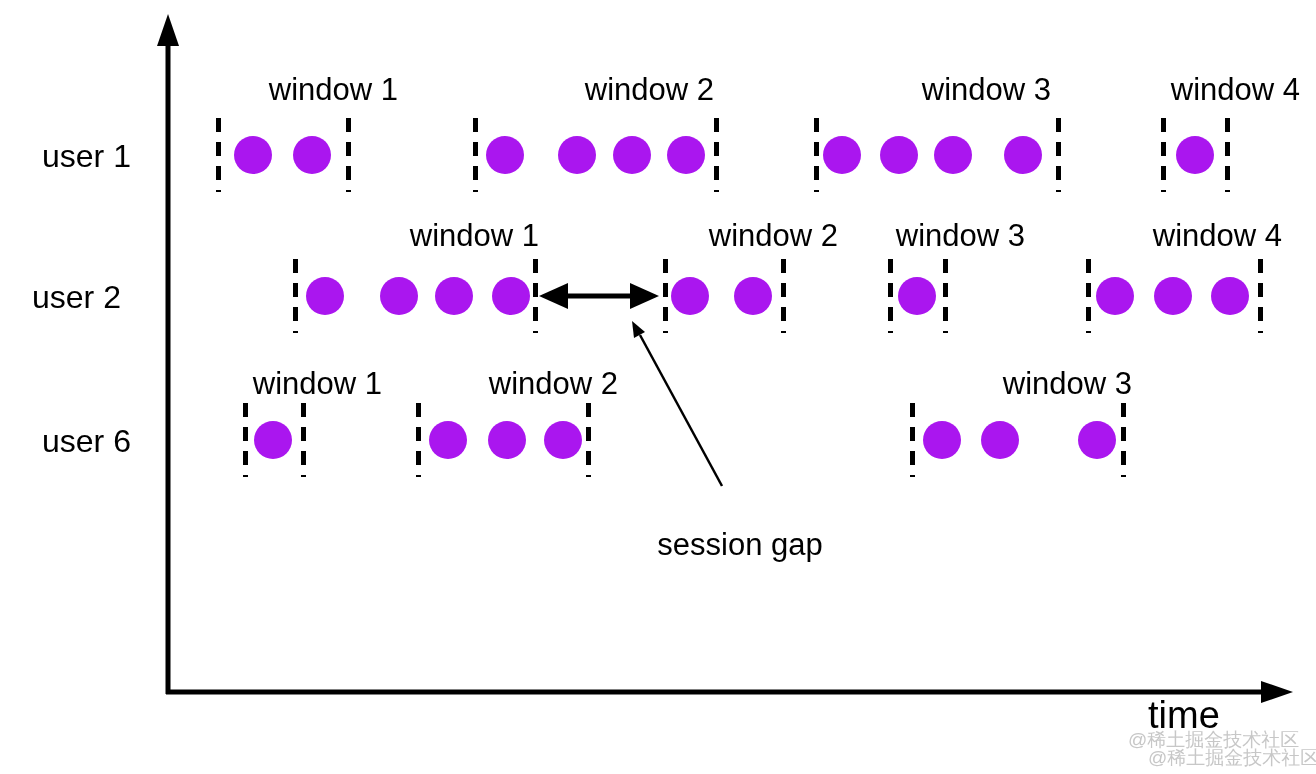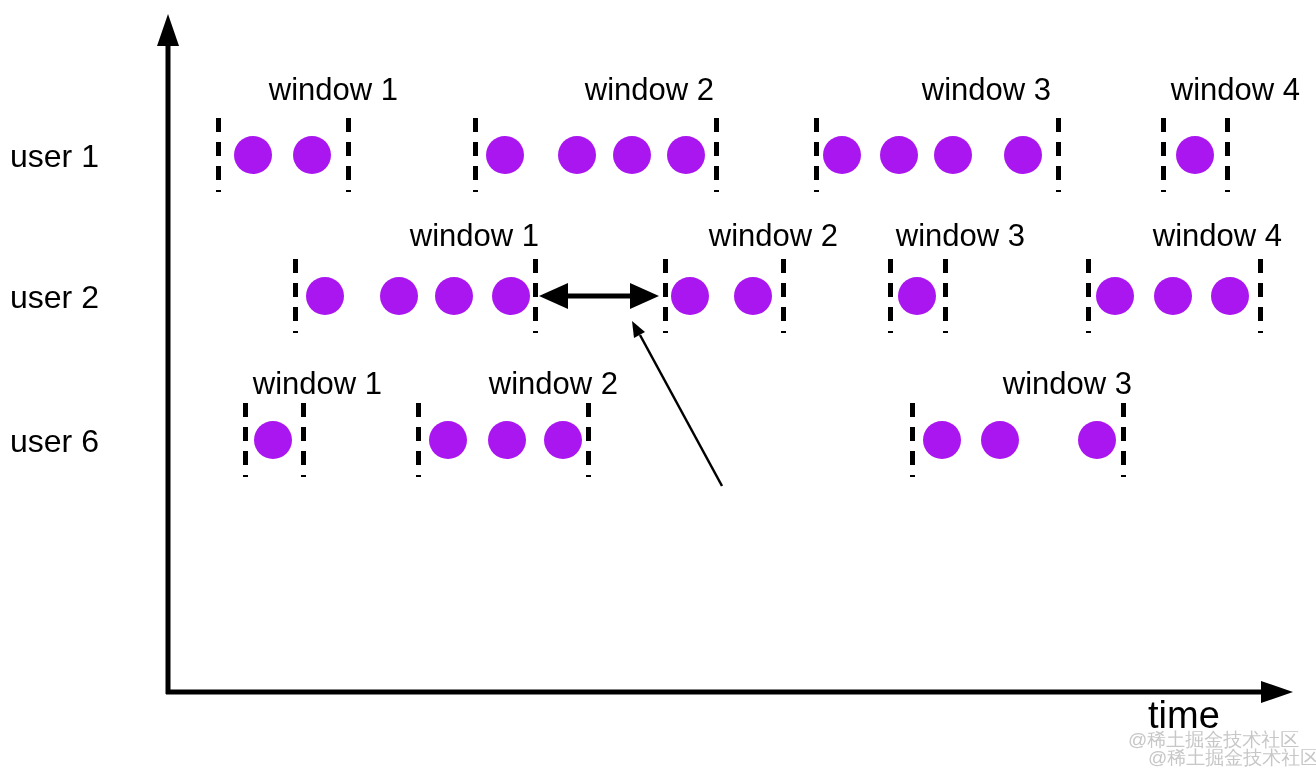--- a/index.html
+++ b/index.html
@@ -1,21 +1,21 @@
 <!DOCTYPE html>
 <html><head>
 <meta charset="utf-8">
 <style>
   html,body{margin:0;padding:0;background:#ffffff;}
   #stage{
     position:relative;width:1316px;height:774px;background:#ffffff;
     overflow:hidden;font-family:"Liberation Sans",sans-serif;color:#000;
   }
   #arrow-layer{position:absolute;left:0;top:0;width:1316px;height:774px;}
-  .user-label{position:absolute;font-size:32px;line-height:1;white-space:nowrap;}
+  .user-label{position:absolute;font-size:32px;line-height:1;white-space:nowrap;margin-left:32px;}
   .window-label{position:absolute;font-size:31px;line-height:1;text-align:right;width:220px;white-space:nowrap;}
   .dash{
     position:absolute;width:5px;height:74px;
     background-image:repeating-linear-gradient(to bottom,#000 0 14px,transparent 14px 24px);
   }
   .dot{position:absolute;width:38px;height:38px;border-radius:50%;}
   .session-gap-label{position:absolute;font-size:31px;line-height:1;text-align:center;white-space:nowrap;}
   .time-label{position:absolute;font-size:38px;line-height:1;white-space:nowrap;z-index:3;}
   .watermark{position:absolute;color:#c7c7c7;font-size:19px;line-height:1;white-space:nowrap;z-index:2;}
 </style>
@@ -58,21 +58,21 @@
       <div class="dash" style="left: 814px; top: 118px;"></div>
       <div class="dash" style="left: 1056px; top: 118px;"></div>
       <div class="dot" style="left: 823px; top: 136px; background: rgb(170, 22, 239);"></div>
       <div class="dot" style="left: 880px; top: 136px; background: rgb(170, 22, 239);"></div>
       <div class="dot" style="left: 934px; top: 136px; background: rgb(170, 22, 239);"></div>
       <div class="dot" style="left: 1004px; top: 136px; background: rgb(170, 22, 239);"></div>
       <div class="window-label" style="left: 1080px; top: 74px;">window 4</div>
       <div class="dash" style="left: 1161px; top: 118px;"></div>
       <div class="dash" style="left: 1225px; top: 118px;"></div>
       <div class="dot" style="left: 1176px; top: 136px; background: rgb(170, 22, 239);"></div>
-      <div class="user-label" style="left: 10px; top: 281px; text-align: right;">user 2</div>
+      <div class="user-label" style="left: 0; top: 281px; text-align: right;">user 2</div>
       <div class="window-label" style="left: 319px; top: 220px;">window 1</div>
       <div class="dash" style="left: 293px; top: 259px;"></div>
       <div class="dash" style="left: 533px; top: 259px;"></div>
       <div class="dot" style="left: 306px; top: 277px; background: rgb(170, 22, 239);"></div>
       <div class="dot" style="left: 380px; top: 277px; background: rgb(170, 22, 239);"></div>
       <div class="dot" style="left: 435px; top: 277px; background: rgb(170, 22, 239);"></div>
       <div class="dot" style="left: 492px; top: 277px; background: rgb(170, 22, 239);"></div>
       <div class="window-label" style="left: 618px; top: 220px;">window 2</div>
       <div class="dash" style="left: 663px; top: 259px;"></div>
       <div class="dash" style="left: 781px; top: 259px;"></div>
@@ -100,18 +100,19 @@
       <div class="dot" style="left: 488px; top: 421px; background: rgb(170, 22, 239);"></div>
       <div class="dot" style="left: 544px; top: 421px; background: rgb(170, 22, 239);"></div>
       <div class="window-label" style="left: 912px; top: 368px;">window 3</div>
       <div class="dash" style="left: 910px; top: 403px;"></div>
       <div class="dash" style="left: 1121px; top: 403px;"></div>
       <div class="dot" style="left: 923px; top: 421px; background: rgb(170, 22, 239);"></div>
       <div class="dot" style="left: 981px; top: 421px; background: rgb(170, 22, 239);"></div>
       <div class="dot" style="left: 1078px; top: 421px; background: rgb(170, 22, 239);"></div>
     </div>
 
+  <div class="session-gap-label" style="left:645px;top:529px;width:190px;">session gap</div>
 
   <div class="time-label" style="left:1148px;top:696px;">time</div>
 
   <div class="watermark" style="left:1128px;top:730px;">@稀土掘金技术社区</div>
   <div class="watermark" style="left:1148px;top:748px;">@稀土掘金技术社区</div>
 </div>
 
 </body></html>

